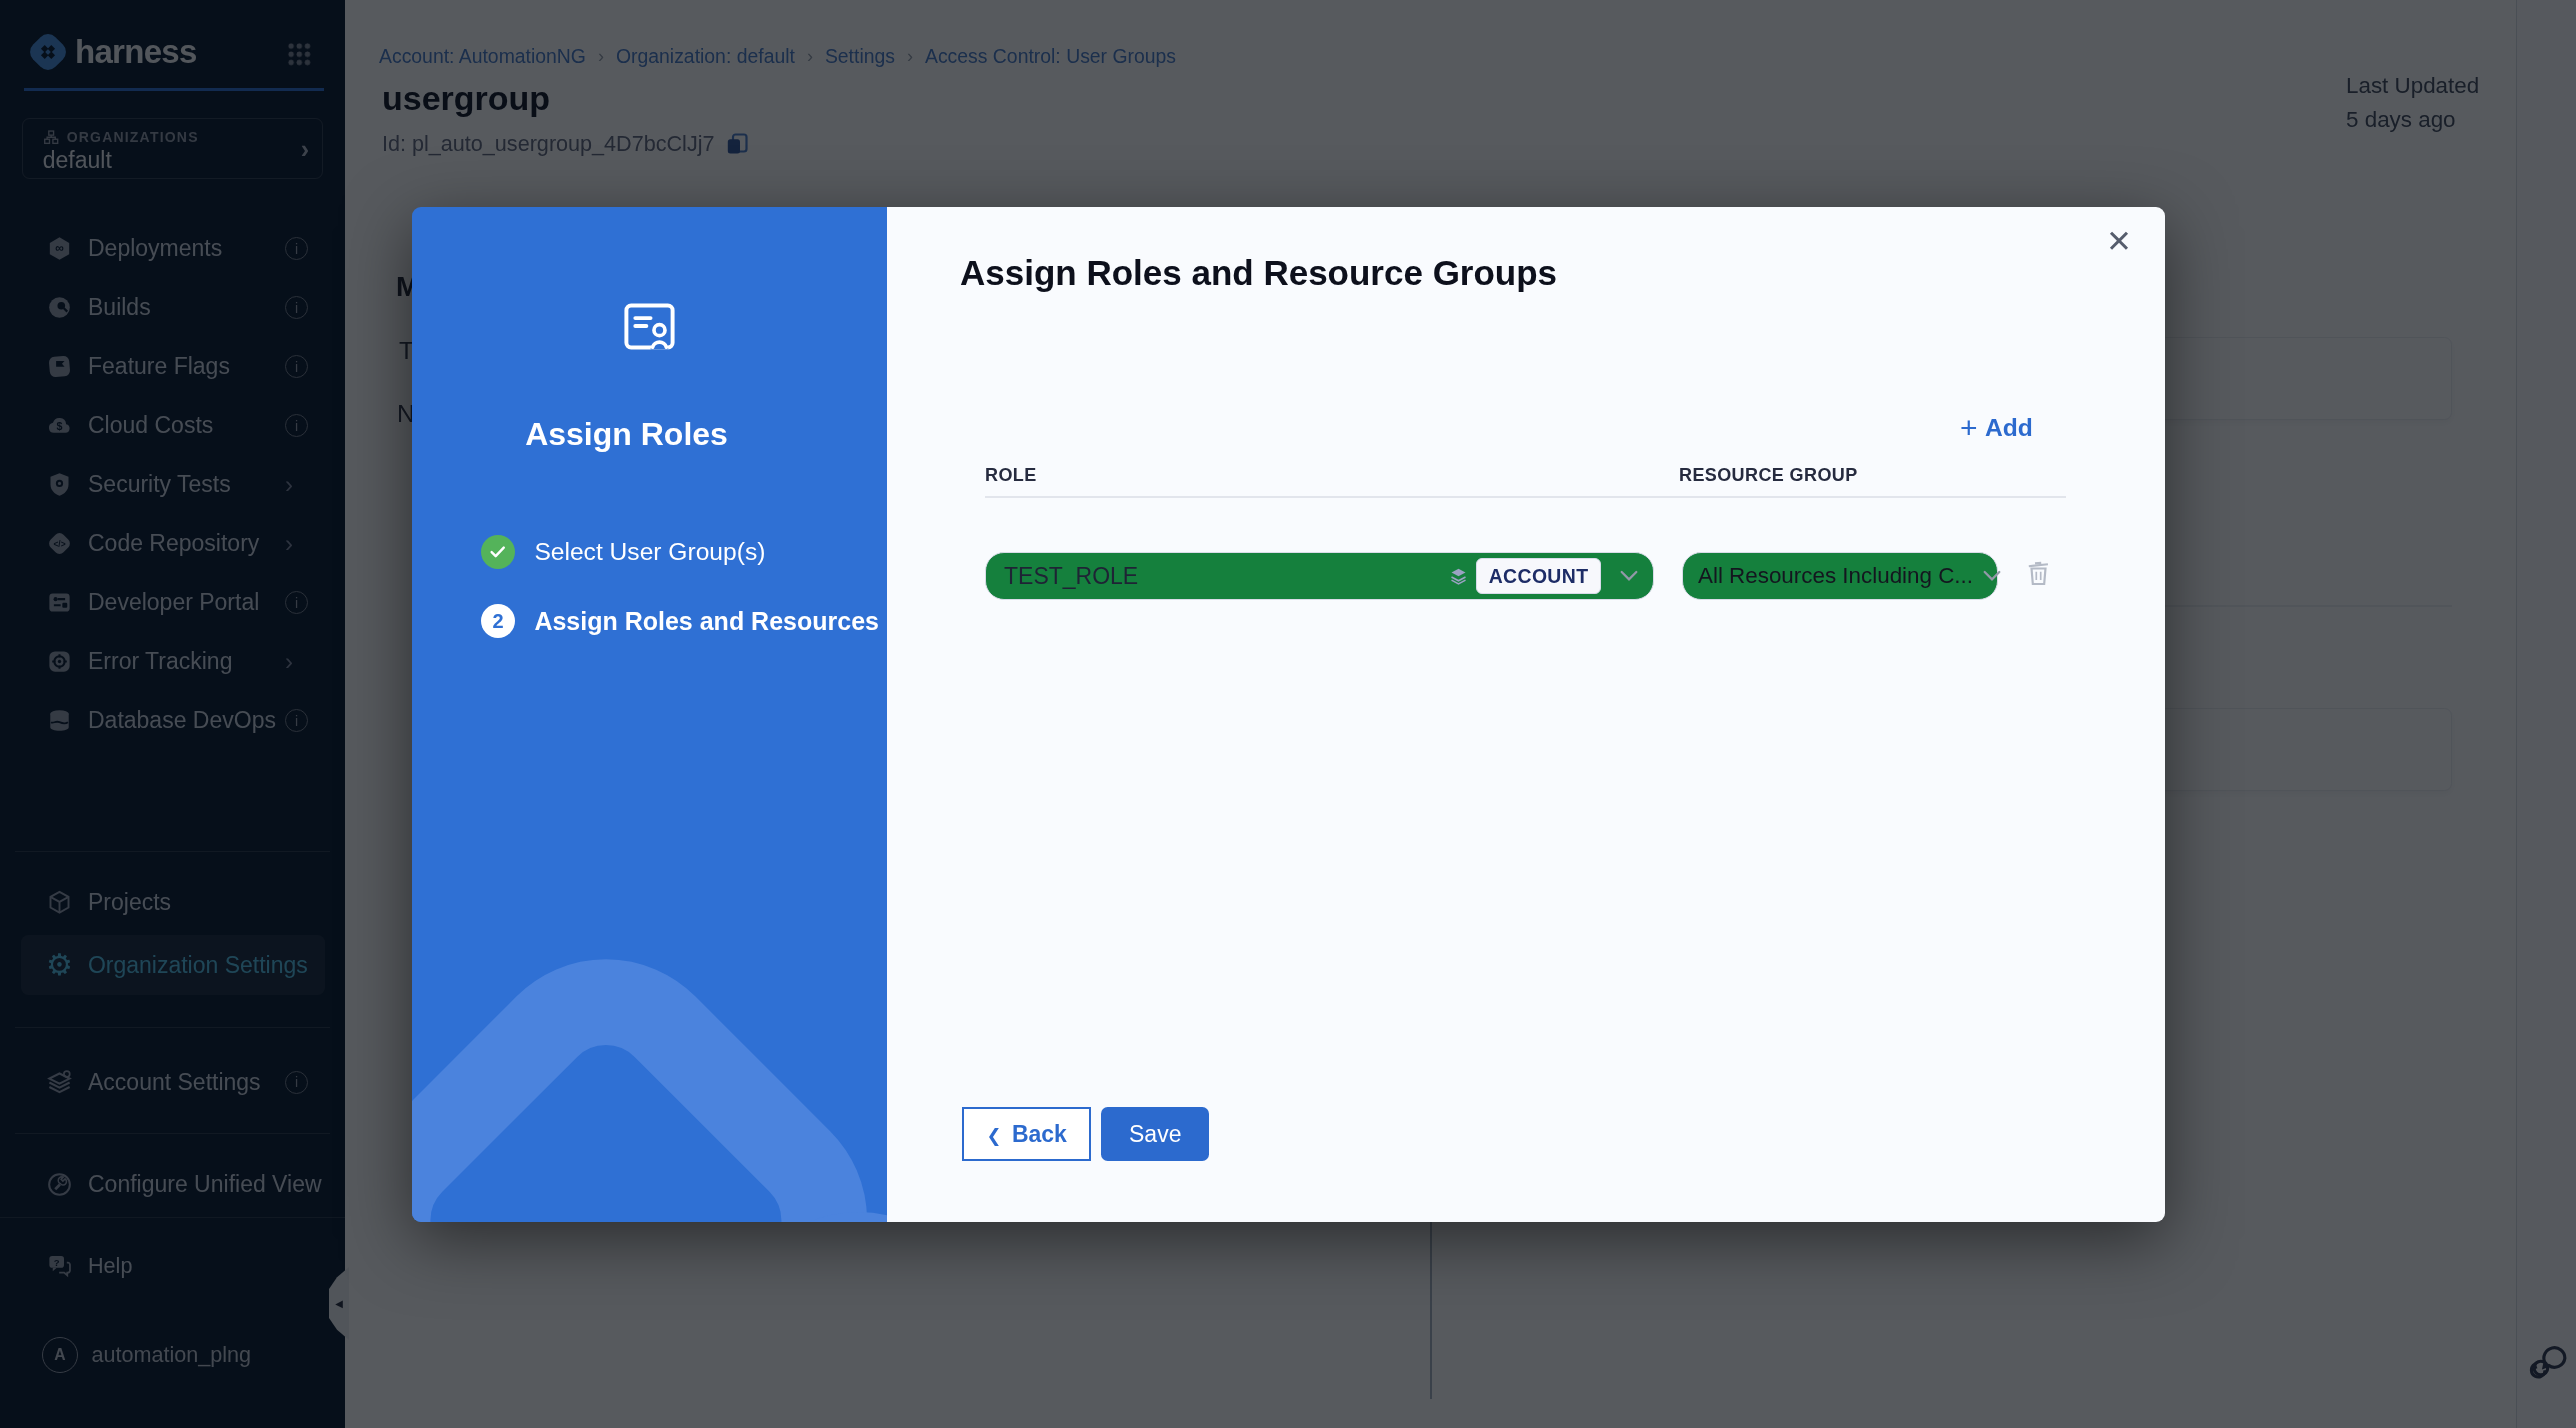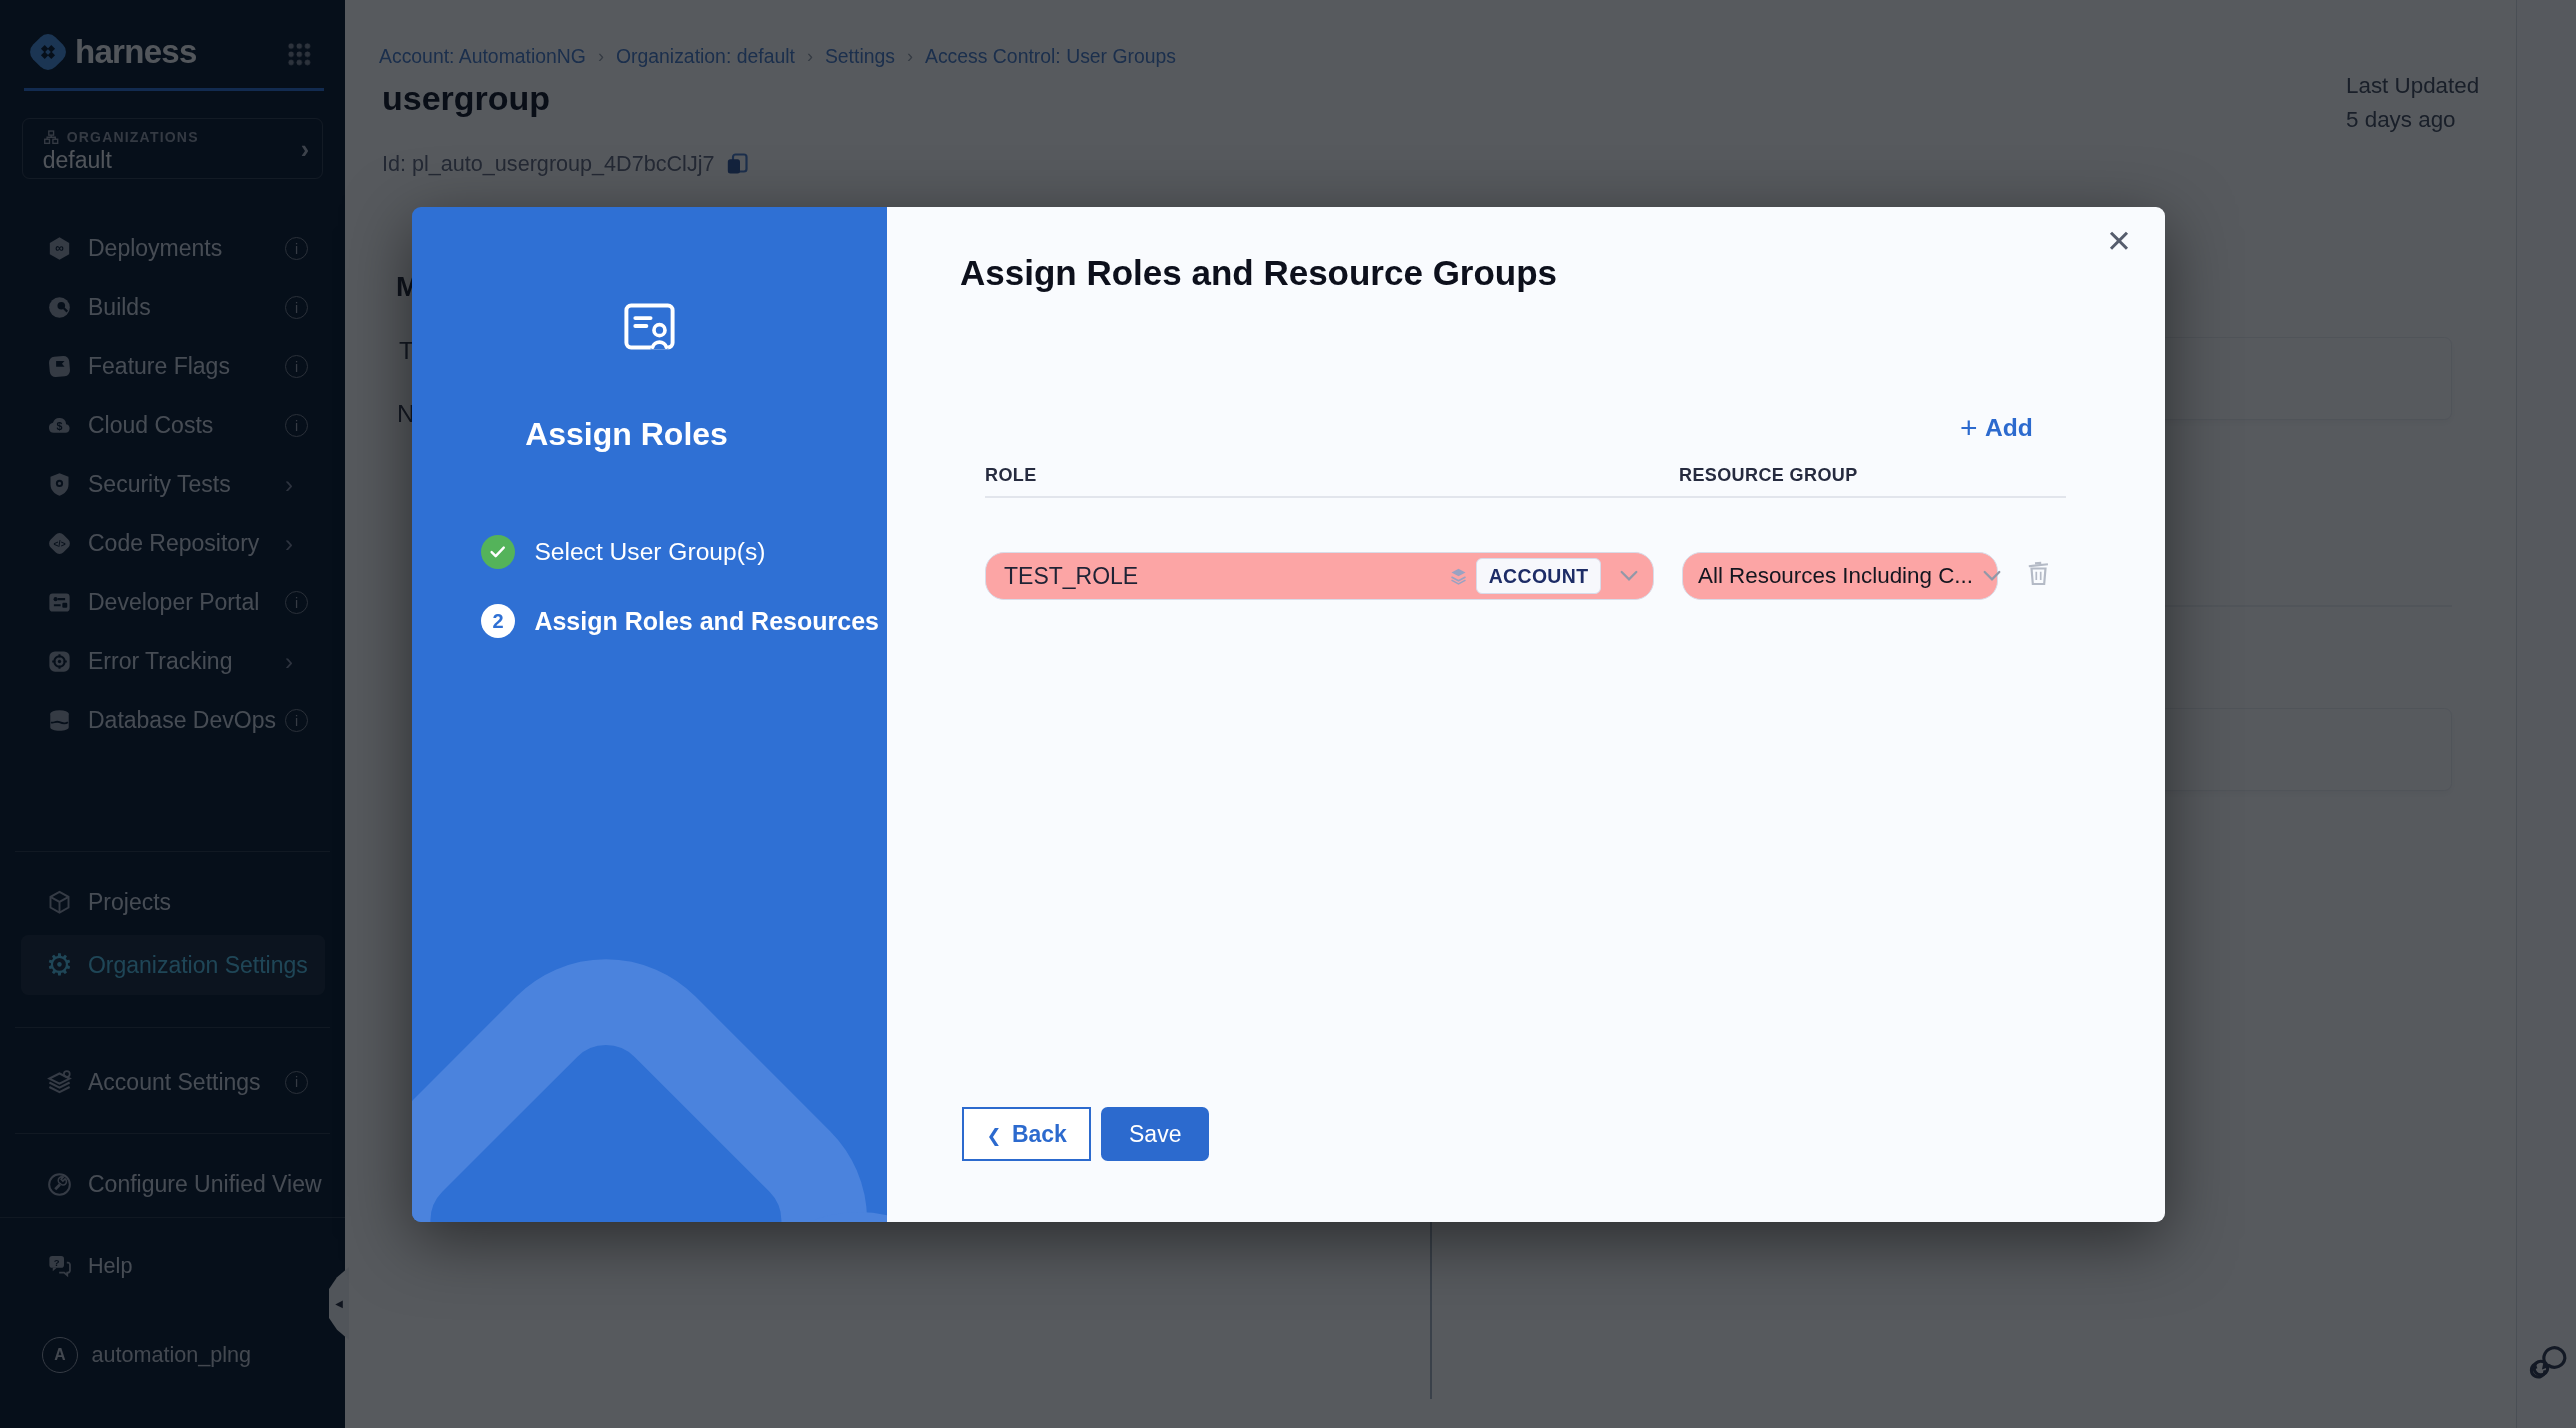--- a/index.html
+++ b/index.html
@@ -55,21 +55,21 @@
     display:flex; align-items:center; justify-content:center; color:#2a3040; font-size:12.7px; }
   .collapse-handle::before { content:"◄"; }
 
   
   .main { position:absolute; left:345px; top:0; width:2231px; height:1428px; background:#ffffff; }
   .right-strip { position:absolute; left:2171px; top:0; width:60px; height:1428px; background:#fbfcfd; border-left:1.5px solid #d8dce2; }
   .breadcrumb { position:absolute; left:34px; top:45px; display:flex; align-items:center; gap:12px; font-size:19.4px; }
   .crumb { color:#4a7cc9; cursor:pointer; }
   .crumb-sep { color:#98a0ad; font-size:18px; }
   .page-title { position:absolute; left:37px; top:79px; font-size:34px; font-weight:600; color:#15192a; }
-  .id-row { position:absolute; left:37px; top:131px; display:flex; align-items:center; gap:10.4px;margin-top:20px; }
+  .id-row { position:absolute; left:37px; top:131px; display:flex; align-items:center; gap:10.4px; }
   .id-text { font-size:21.6px; color:#646b80; }
   .copy-icon svg { width:24px; height:24px; display:block; }
   .last-updated { position:absolute; left:2001px; top:69px; font-size:22.4px; color:#454e60; line-height:34px; }
 
   .bg-card { position:absolute; left:1071px; width:1036px; height:83px; background:#fefefe;
     border:1.5px solid #e9ebf0; border-radius:7.5px; box-shadow:0 3px 7.5px rgba(40,50,70,0.06); }
   .bg-line { position:absolute; left:1071px; width:1036px; height:1.5px; background:#eceef2; }
   .below-modal-vline { position:absolute; left:1085px; top:1222px; width:2.2px; height:177px; background:#a8b2c2; }
   .frag { position:absolute; color:#242938; }
 
@@ -101,21 +101,21 @@
   .modal-heading { position:absolute; left:73px; top:46px; font-size:35px; font-weight:bold; color:#0d101c; }
   .add-btn { position:absolute; left:1073px; top:206px; display:flex; align-items:center; gap:7.5px;
     color:#2c6ace; cursor:pointer; }
   .add-plus { font-size:30px; font-weight:400; line-height:1; }
   .add-label { font-size:24.6px; font-weight:bold; }
   .col-header { position:absolute; top:258px; font-size:18px; font-weight:bold; color:#262b3f; letter-spacing:0.4px; }
   .col-role { left:98px; }
   .col-rg { left:792px; }
   .table-divider { position:absolute; left:98px; top:289px; width:1081px; height:1.5px; background:#e2e5ec; }
 
-  .select { position:absolute; top:345px; height:48px; background:#fca5a5; border:1.5px solid #d9dce8;
+  .select { position:absolute; top:345px; height:48px; background:#15803d; border:1.5px solid #d9dce8;
     border-radius:19px; display:flex; align-items:center; cursor:pointer; }
   .role-select { left:98px; width:669px; padding:0 15px 0 18px; }
   .rg-select { left:795px; width:316px; padding:0 13.4px 0 15px; }
   .select-text { font-size:23px; color:#1f2335; white-space:nowrap; }
   .rg-select .select-text { font-size:22.4px; color:#14161f; }
   .spacer { flex:1; }
   .layers-icon { width:21px; height:21px; margin-right:7.5px; }
   .scope-tag { border:1.5px solid #d7dbea; background:#f7f8fc; border-radius:6px; padding:5.2px 11.2px;
     font-size:19.4px; font-weight:600; color:#1d2c66; letter-spacing:0.4px; }
   .chev-down { width:18px; height:12px; margin-left:19.4px; flex:0 0 18px; }

